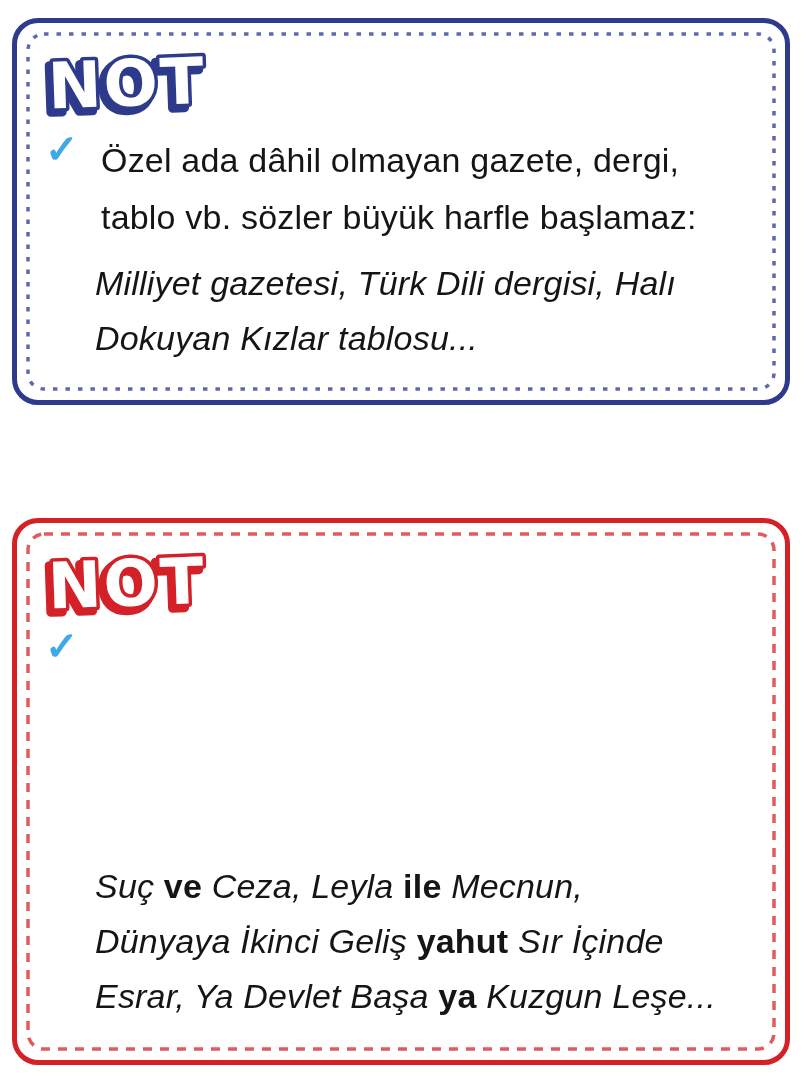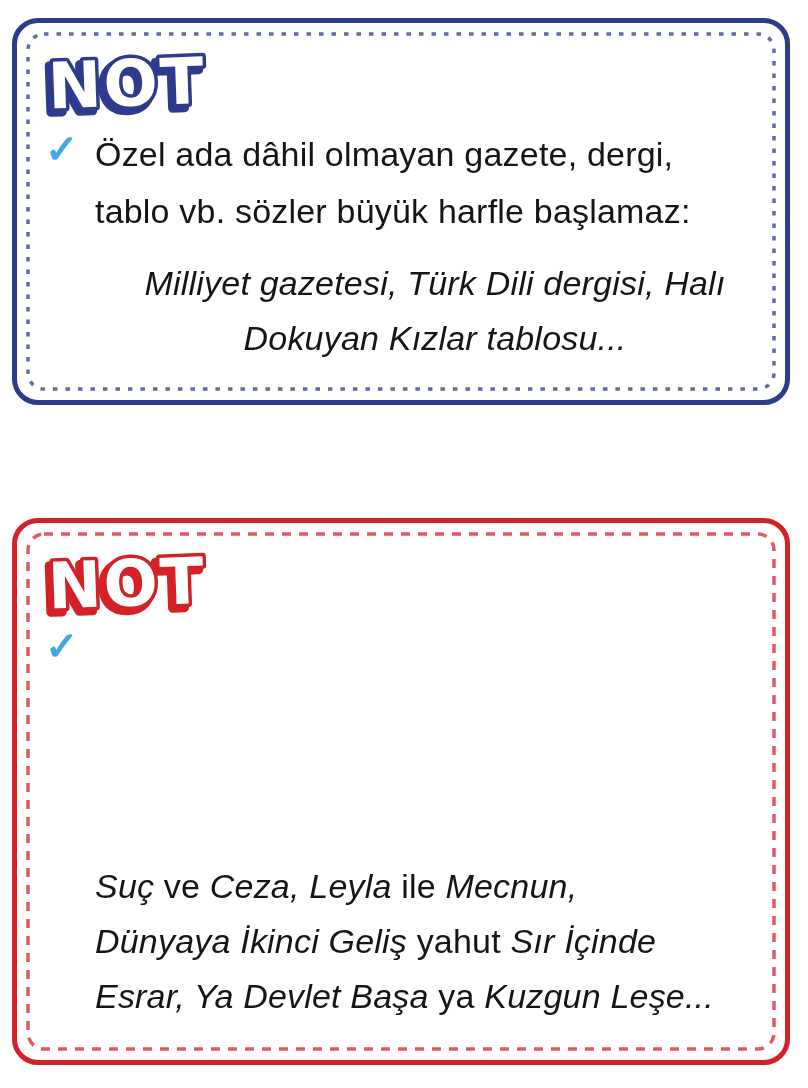--- a/index.html
+++ b/index.html
@@ -79,41 +79,41 @@
   }
   .check {
     flex: 0 0 auto;
     width: 50px;
     font-size: 40px;
     line-height: 46px;
     font-weight: bold;
     color: var(--check_blue, #3fa9e8);
   }
   .body-text {
-    margin: 0;
+    margin: 6px;
     font-size: 34px;
     line-height: 57px;
     color: var(--text, #151515);
     letter-spacing: 0.2px;
   }
   .example-text {
     position: absolute;
     left: 78px;
     margin: 0;
     font-size: 34px;
     line-height: 55px;
     color: var(--text, #151515);
     font-style: italic;
     letter-spacing: 0.2px;
   }
   .seg-italic { font-style: italic; font-weight: normal; }
-  .seg-bold   { font-style: normal; font-weight: normal; margin-top: 9px; }
+  .seg-bold   { font-style: normal; font-weight: bold; margin-top: 9px; }
   
   .blue .bullet-row   { top: 103px; width: 700px; }
-  .blue .example-text { top: 233px; width: 680px; text-align: center; }
+  .blue .example-text { top: 233px; width: 680px; }
   .red  .bullet-row   { top: 100px; width: 710px; }
   .red  .example-text { top: 336px; width: 690px; }
 </style>
 </head>
 <body>
 
 <div class="page">
 
   <section class="note-box blue">
     <svg class="dash-svg" width="768" height="377" viewBox="0 0 768 377">

